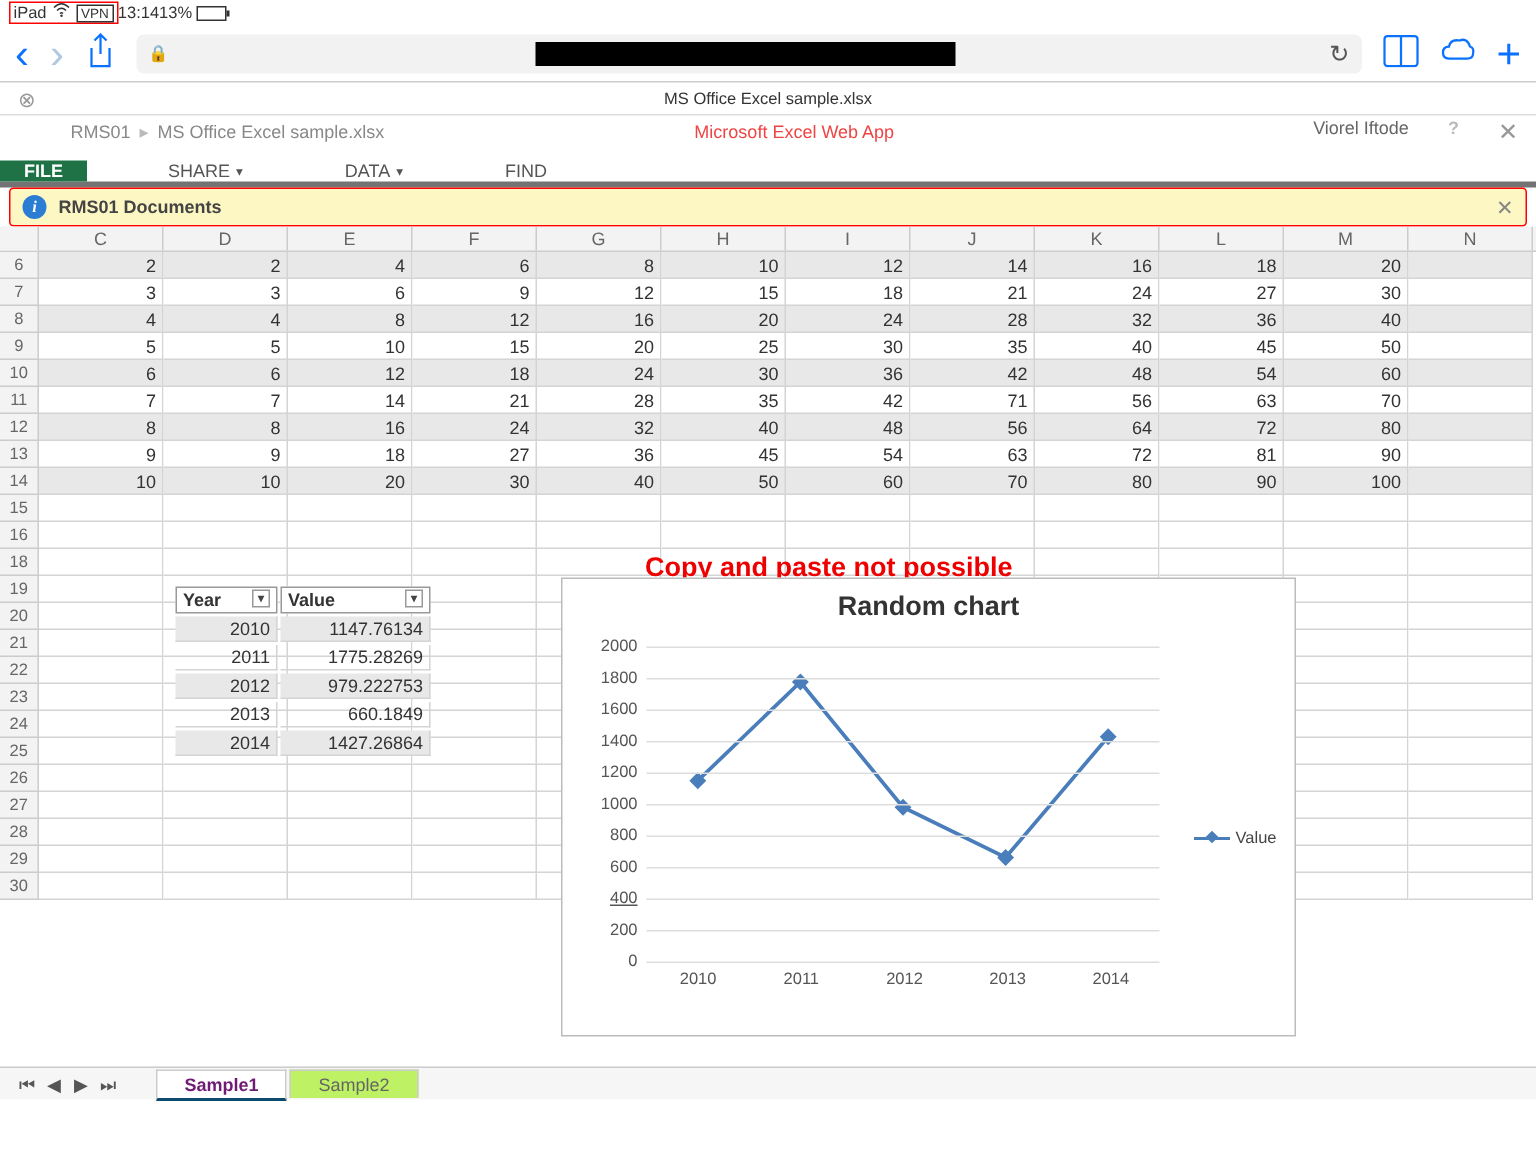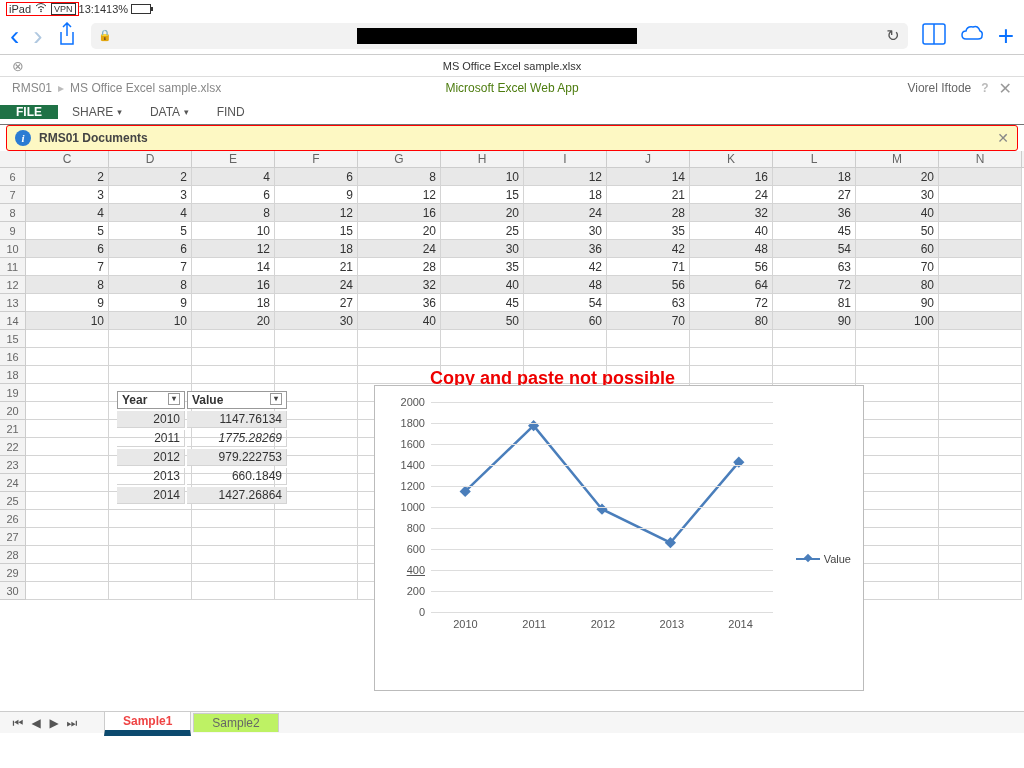--- a/index.html
+++ b/index.html
@@ -22,26 +22,26 @@
 .url-mask { flex: 0 0 280px; height: 16px; background: #000; margin: 0 auto; }
 .reload-icon { position: absolute; right: 8px; font-size: 16px; color: #555; }
 .toolbar-icon svg { width: 24px; height: 22px; stroke: #0b72ff; fill: none; stroke-width: 1.5; }
 .plus { font-size: 28px; color: #0b72ff; font-weight: 200; }
 
 .tab-row { height: 22px; display: flex; align-items: center; justify-content: center; font-size: 11px; position: relative; border-bottom: 1px solid #ddd; }
 .close-tab { position: absolute; left: 12px; color: #999; font-size: 14px; }
 
 .crumb-row { height: 22px; display: flex; align-items: center; padding: 0 12px; font-size: 12px; color: #888; }
 .crumb-row .sep { margin: 0 6px; color: #bbb; }
-.crumb-center { position: absolute; left: 50%; transform: translateX(-50%); color: #4d7c0f; }
-.crumb-right { margin-left: auto; display: flex; align-items: center; gap: 10px; color: #666; }
+.crumb-center { position: absolute; left: 50%; transform: translateX(-50%); color: #ef4444; }
+.crumb-right { margin-left: auto; display: flex; gap: 26px; color: #666; }
 .help-q { color: #bbb; font-weight: bold; }
 .close-x { color: #999; font-size: 16px; }
 
-.ribbon { height: 26px; display: flex; align-items: center; padding: 0; font-size: 12px; border-bottom: 1px solid #737373; }
+.ribbon { height: 26px; display: flex; align-items: flex-end; padding: 0; font-size: 12px; border-bottom: 4px solid #737373; gap: 40px; }
 .ribbon-item { padding: 0 14px; display: flex; align-items: center; color: #555; gap: 4px; }
 .ribbon-item.file { background: #1f7246; color: #fff; font-weight: bold; padding: 0 16px; }
 .caret { font-size: 9px; }
 
 .notice-bar { height: 26px; margin: 0 6px; background: #fdf8c3; border: 1.5px solid red; border-radius: 3px; display: flex; align-items: center; padding: 0 8px; font-size: 12px; color: #555; }
 .info-circle { width: 16px; height: 16px; border-radius: 50%; background: #2b7cd3; color: #fff; display: inline-flex; align-items: center; justify-content: center; font-size: 11px; font-style: italic; font-family: Georgia, serif; margin-right: 8px; font-weight: bold; }
 .notice-bold { font-weight: bold; color: #444; margin-right: 6px; }
 .notice-close { margin-left: auto; color: #888; font-size: 14px; }
 
 .sheet-area { position: relative; height: 560px; overflow: hidden; }
@@ -67,21 +67,21 @@
 .grid-line { position: absolute; left: 0; right: 0; border-top: 1px solid #ddd; }
 .y-label { position: absolute; left: -40px; width: 34px; text-align: right; font-size: 11px; color: #555; transform: translateY(-50%); }
 .x-label { position: absolute; bottom: -18px; font-size: 11px; color: #555; width: 50px; text-align: center; }
 .legend { position: absolute; right: 12px; top: 55%; font-size: 11px; color: #444; display: flex; align-items: center; gap: 4px; }
 .legend-mark { width: 24px; height: 2px; background: #4a7ebb; position: relative; }
 .legend-mark::after { content: ""; position: absolute; left: 9px; top: -3px; width: 6px; height: 6px; background: #4a7ebb; transform: rotate(45deg); }
 
 .sheet-tabs { height: 22px; display: flex; align-items: center; border-top: 1px solid #ccc; background: #f6f6f6; padding-left: 10px; gap: 2px; font-size: 12px; }
 .nav-btn { width: 16px; text-align: center; color: #555; }
 .tab { padding: 2px 18px; background: #bef264; border: 1px solid #ccc; border-bottom: none; color: #666; }
-.tab.active { background: #fff; color: #ef4444; font-weight: bold; border-bottom: 6px solid #0c4a6e; margin-bottom: -1px; }
+.tab.active { background: #fff; color: #701a75; font-weight: bold; border-bottom: 2px solid #0c4a6e; margin-bottom: -1px; }
 </style>
 </head>
 <body>
 
 <div class="status-bar">
   <span class="status-left">
     <span>iPad</span>
     <span>
       <svg width="12" height="10" viewBox="0 0 12 10">
           <path d="M1 3 Q6 -2 11 3 M3 5 Q6 2 9 5 M5 7 Q6 6 7 7" stroke="#333" fill="none" stroke-width="1"></path>
@@ -122,21 +122,21 @@
       </svg>
   </span>
   <span class="plus">+</span>
 </div>
 
 <div class="tab-row">
   <span class="close-tab">⊗</span>
   <span>MS Office Excel sample.xlsx</span>
 </div>
 
-<div class="crumb-row" style="position:relative;">
+<div class="crumb-row" style="position:relative;margin-left:35px;">
   <span>RMS01</span>
   <span class="sep">▸</span>
   <span>MS Office Excel sample.xlsx</span>
   <span class="crumb-center">Microsoft Excel Web App</span>
   <span class="crumb-right">
     <span>Viorel Iftode</span>
     <span class="help-q">?</span>
     <span class="close-x">✕</span>
   </span>
 </div>
@@ -548,38 +548,39 @@
           <th style="width: 100px;">Value<span class="dd">▾</span></th>
         </tr>
       </thead>
     <tbody id="miniBody">
         <tr class="sh">
           <td>2010</td>
           <td style="text-align: right;">1147.76134</td>
         </tr>
         <tr>
           <td>2011</td>
-          <td style=" font-style: italic;">1775.28269</td>
+          <td style="">1775.28269</td>
         </tr>
         <tr class="sh">
           <td>2012</td>
           <td style="text-align: right;">979.222753</td>
         </tr>
         <tr>
           <td>2013</td>
           <td style="text-align: right;">660.1849</td>
         </tr>
         <tr class="sh">
           <td>2014</td>
           <td style="text-align: right;">1427.26864</td>
         </tr>
       </tbody>
   </table>
 
   <div class="chart-box">
+    <div class="chart-title">Random chart</div>
     <div class="chart-inner" id="chartInner">
       <svg id="chartSvg" width="100%" height="100%" viewBox="0 0 344 210" preserveAspectRatio="none" style="position:absolute;left:0;top:0;">
           <polyline points="34.4,89.46000000000001 103.2,23.62500000000001 172,107.20499999999998 240.79999999999998,140.7 309.6,60.16499999999999" stroke="#4a7ebb" stroke-width="2.5" fill="none"></polyline>
           <rect x="30.4" y="85.46000000000001" width="8" height="8" fill="#4a7ebb" transform="rotate(45 34.4 89.46000000000001)"></rect>
           <rect x="99.2" y="19.62500000000001" width="8" height="8" fill="#4a7ebb" transform="rotate(45 103.2 23.62500000000001)"></rect>
           <rect x="168" y="103.20499999999998" width="8" height="8" fill="#4a7ebb" transform="rotate(45 172 107.20499999999998)"></rect>
           <rect x="236.79999999999998" y="136.7" width="8" height="8" fill="#4a7ebb" transform="rotate(45 240.79999999999998 140.7)"></rect>
           <rect x="305.6" y="56.16499999999999" width="8" height="8" fill="#4a7ebb" transform="rotate(45 309.6 60.16499999999999)"></rect>
         </svg>
     <div class="grid-line" style="top: 210px;"></div>

